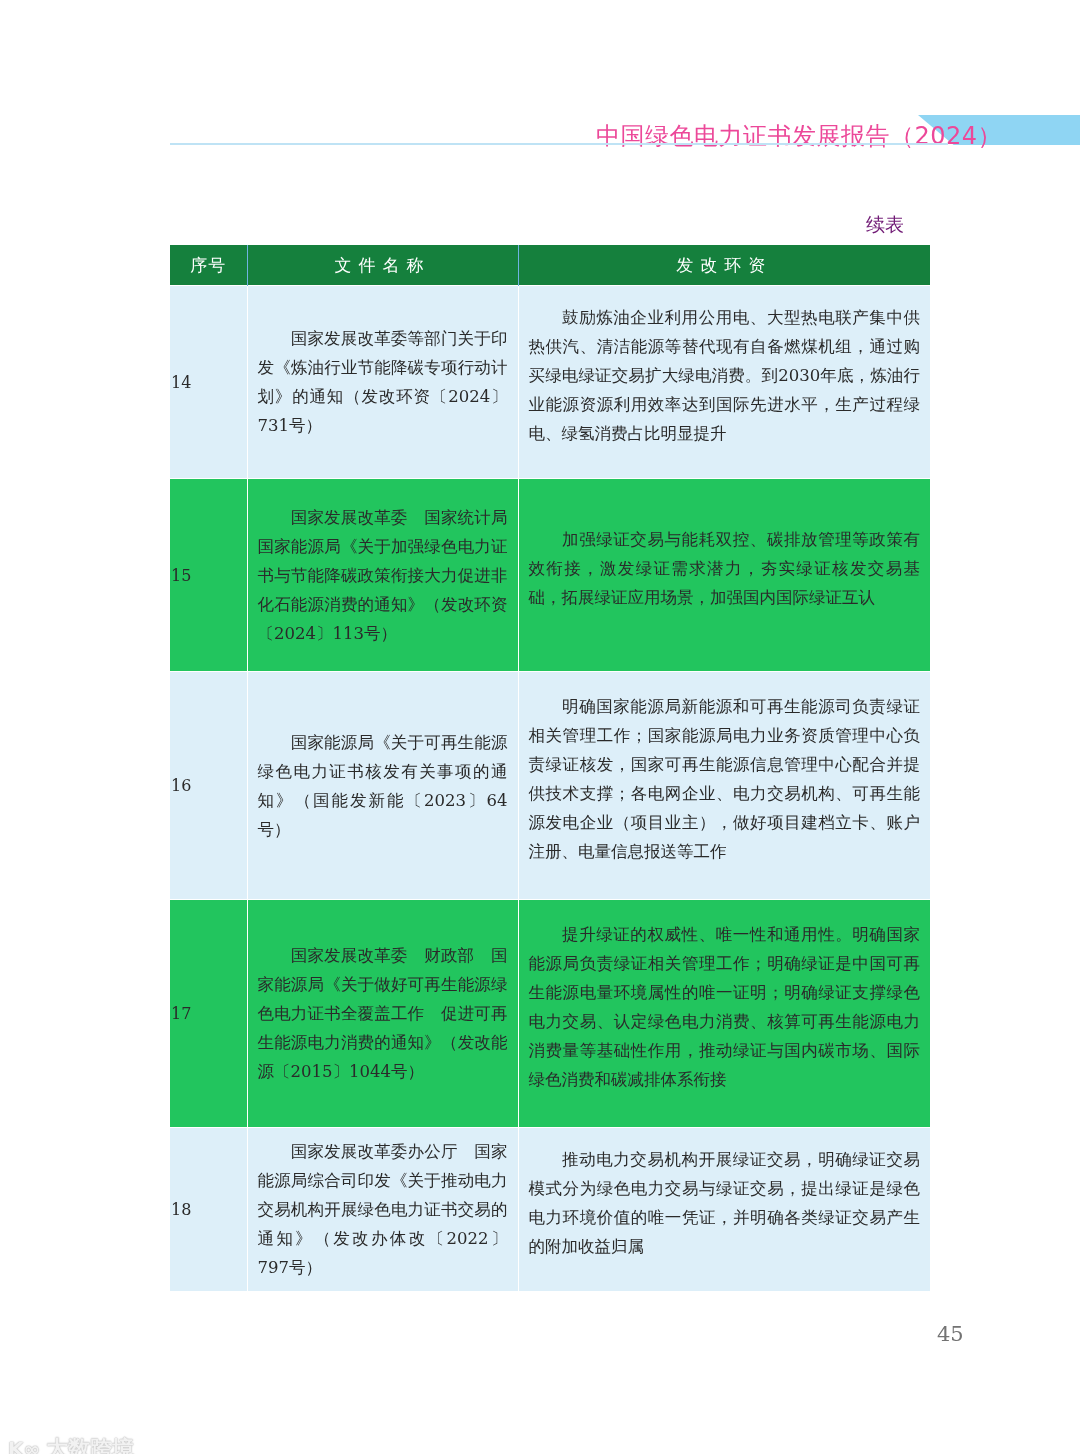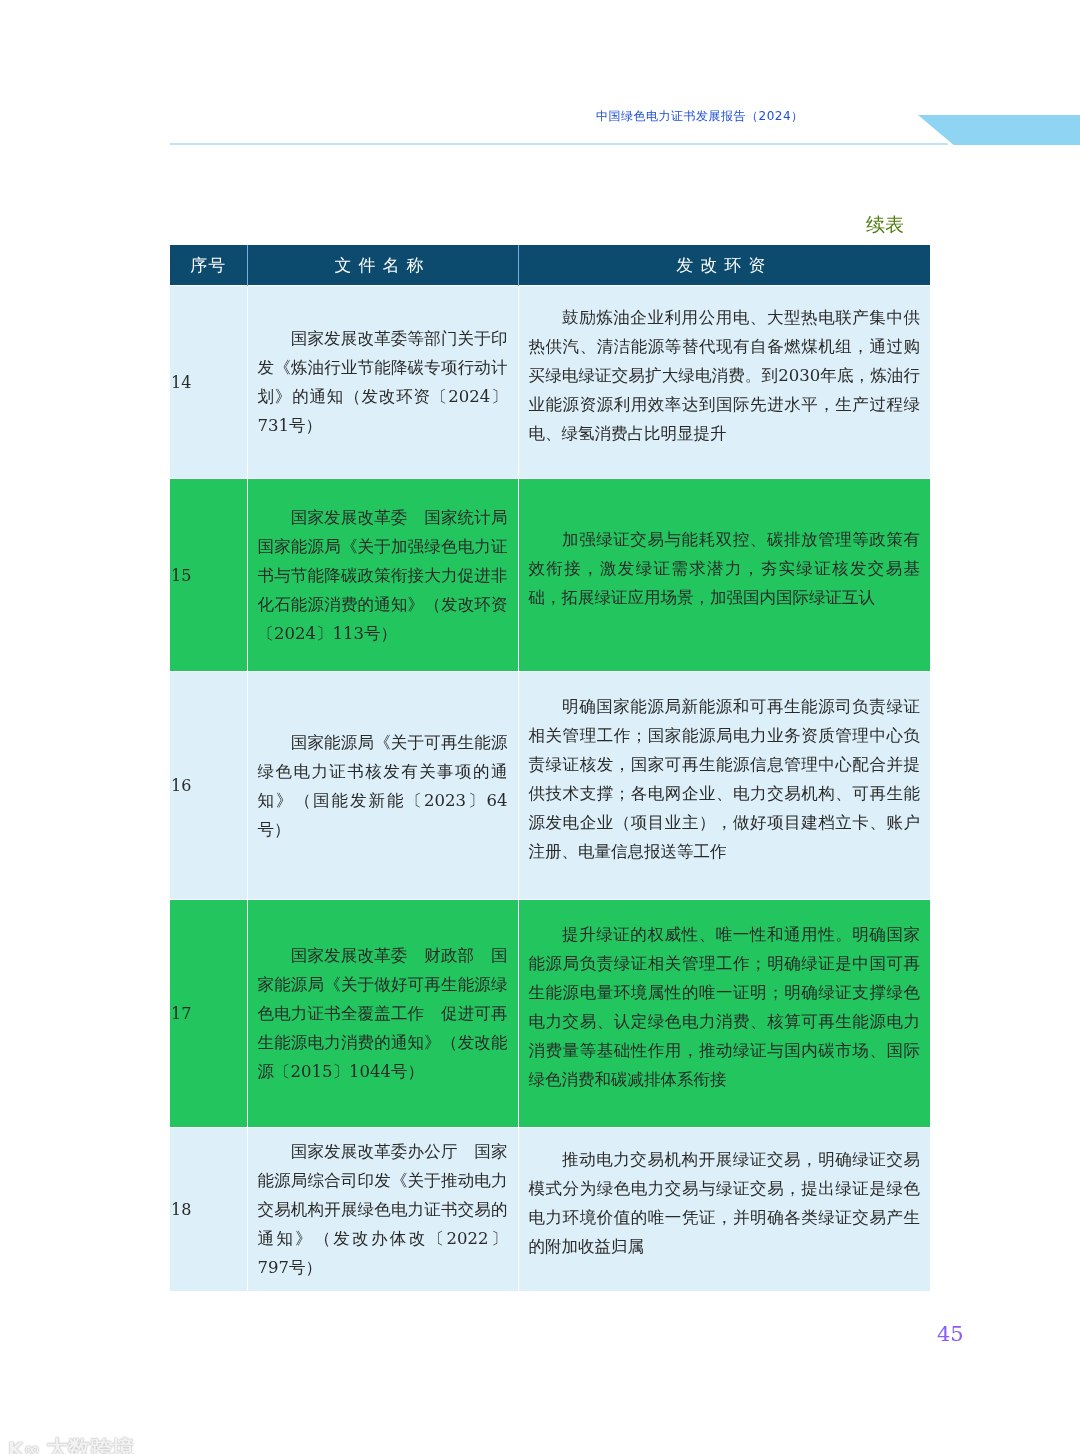--- a/index.html
+++ b/index.html
@@ -3,44 +3,44 @@
   <meta charset="utf-8">
   <style>
     html, body { margin: 0; padding: 0; }
     body {
       width: 1080px; height: 1454px; position: relative; overflow: hidden;
       background: #ffffff;
       font-family: "DejaVu Serif", "Liberation Serif", serif;
       color: #222;
     }
     .running-header {
-      position: absolute; left: 596px; top: 108px;
+      position: absolute; left: 596px; top: 120px;
       font-family: "DejaVu Sans", "Liberation Sans", sans-serif;
-      font-size: 12px; color: #1d4ed8; letter-spacing: 0.5px;
+      font-size: 24px; color: #ec4899; letter-spacing: 0.5px;
       white-space: nowrap;
     }
     .header-rule {
       position: absolute; left: 170px; top: 143px; width: 778px; height: 2px;
       background: #bfe3f5;
     }
     .header-band {
       position: absolute; left: 918px; top: 115px; width: 162px; height: 30px;
       background: #8fd5f3;
       clip-path: polygon(0 0, 100% 0, 100% 100%, 22% 100%);
     }
     .continued {
       position: absolute; left: 866px; top: 212px;
-      font-size: 19px; color: #4d7c0f;
+      font-size: 19px; color: #701a75;
     }
     table.doc-table {
       position: absolute; left: 170px; top: 245px;
       width: 760px; border-collapse: collapse; table-layout: fixed;
     }
     .doc-table th {
-      background: #0c4a6e; color: #fff;
+      background: #15803d; color: #fff;
       font-family: "DejaVu Sans", "Liberation Sans", sans-serif;
       font-weight: normal; font-size: 17px; height: 38px;
       letter-spacing: 7px;
       border-right: 1px solid #6fb3e2;
     }
     .doc-table th:last-child { border-right: none; }
     .doc-table th.col-no { letter-spacing: 1px; }
     .doc-table td {
       font-size: 16.5px; line-height: 29px; color: #2a2a2a;
       vertical-align: middle;
@@ -49,21 +49,21 @@
     }
     .doc-table td:last-child { border-right: none; }
     .doc-table tr.row-light td { background: #ddeff9; }
     .doc-table tr.row-dark td { background: #22c55e; }
     .doc-table td.c-no { text-align: left; font-size: 16px; }
     .doc-table td.c-name { padding: 6px 10px 6px 10px; text-align: justify; }
     .doc-table td.c-content { padding: 6px 10px 19px 10px; text-align: justify; }
     .ind { display: inline-block; width: 2em; }
     .page-number {
       position: absolute; left: 937px; top: 1322px;
-      font-size: 21px; color: #8b5cf6;
+      font-size: 21px; color: #737373;
     }
     .watermark {
       position: absolute; left: 8px; top: 1414px;
       font-family: "DejaVu Sans", "Liberation Sans", sans-serif;
       font-size: 22px; font-weight: bold; color: #f2f2f2;
       text-shadow: 0 0 2px #bbb, 0 0 1px #aaa;
       white-space: nowrap;
       margin-top: 20px;
     }
     .watermark .wm-logo { font-size: 20px; margin-right: 6px; }

